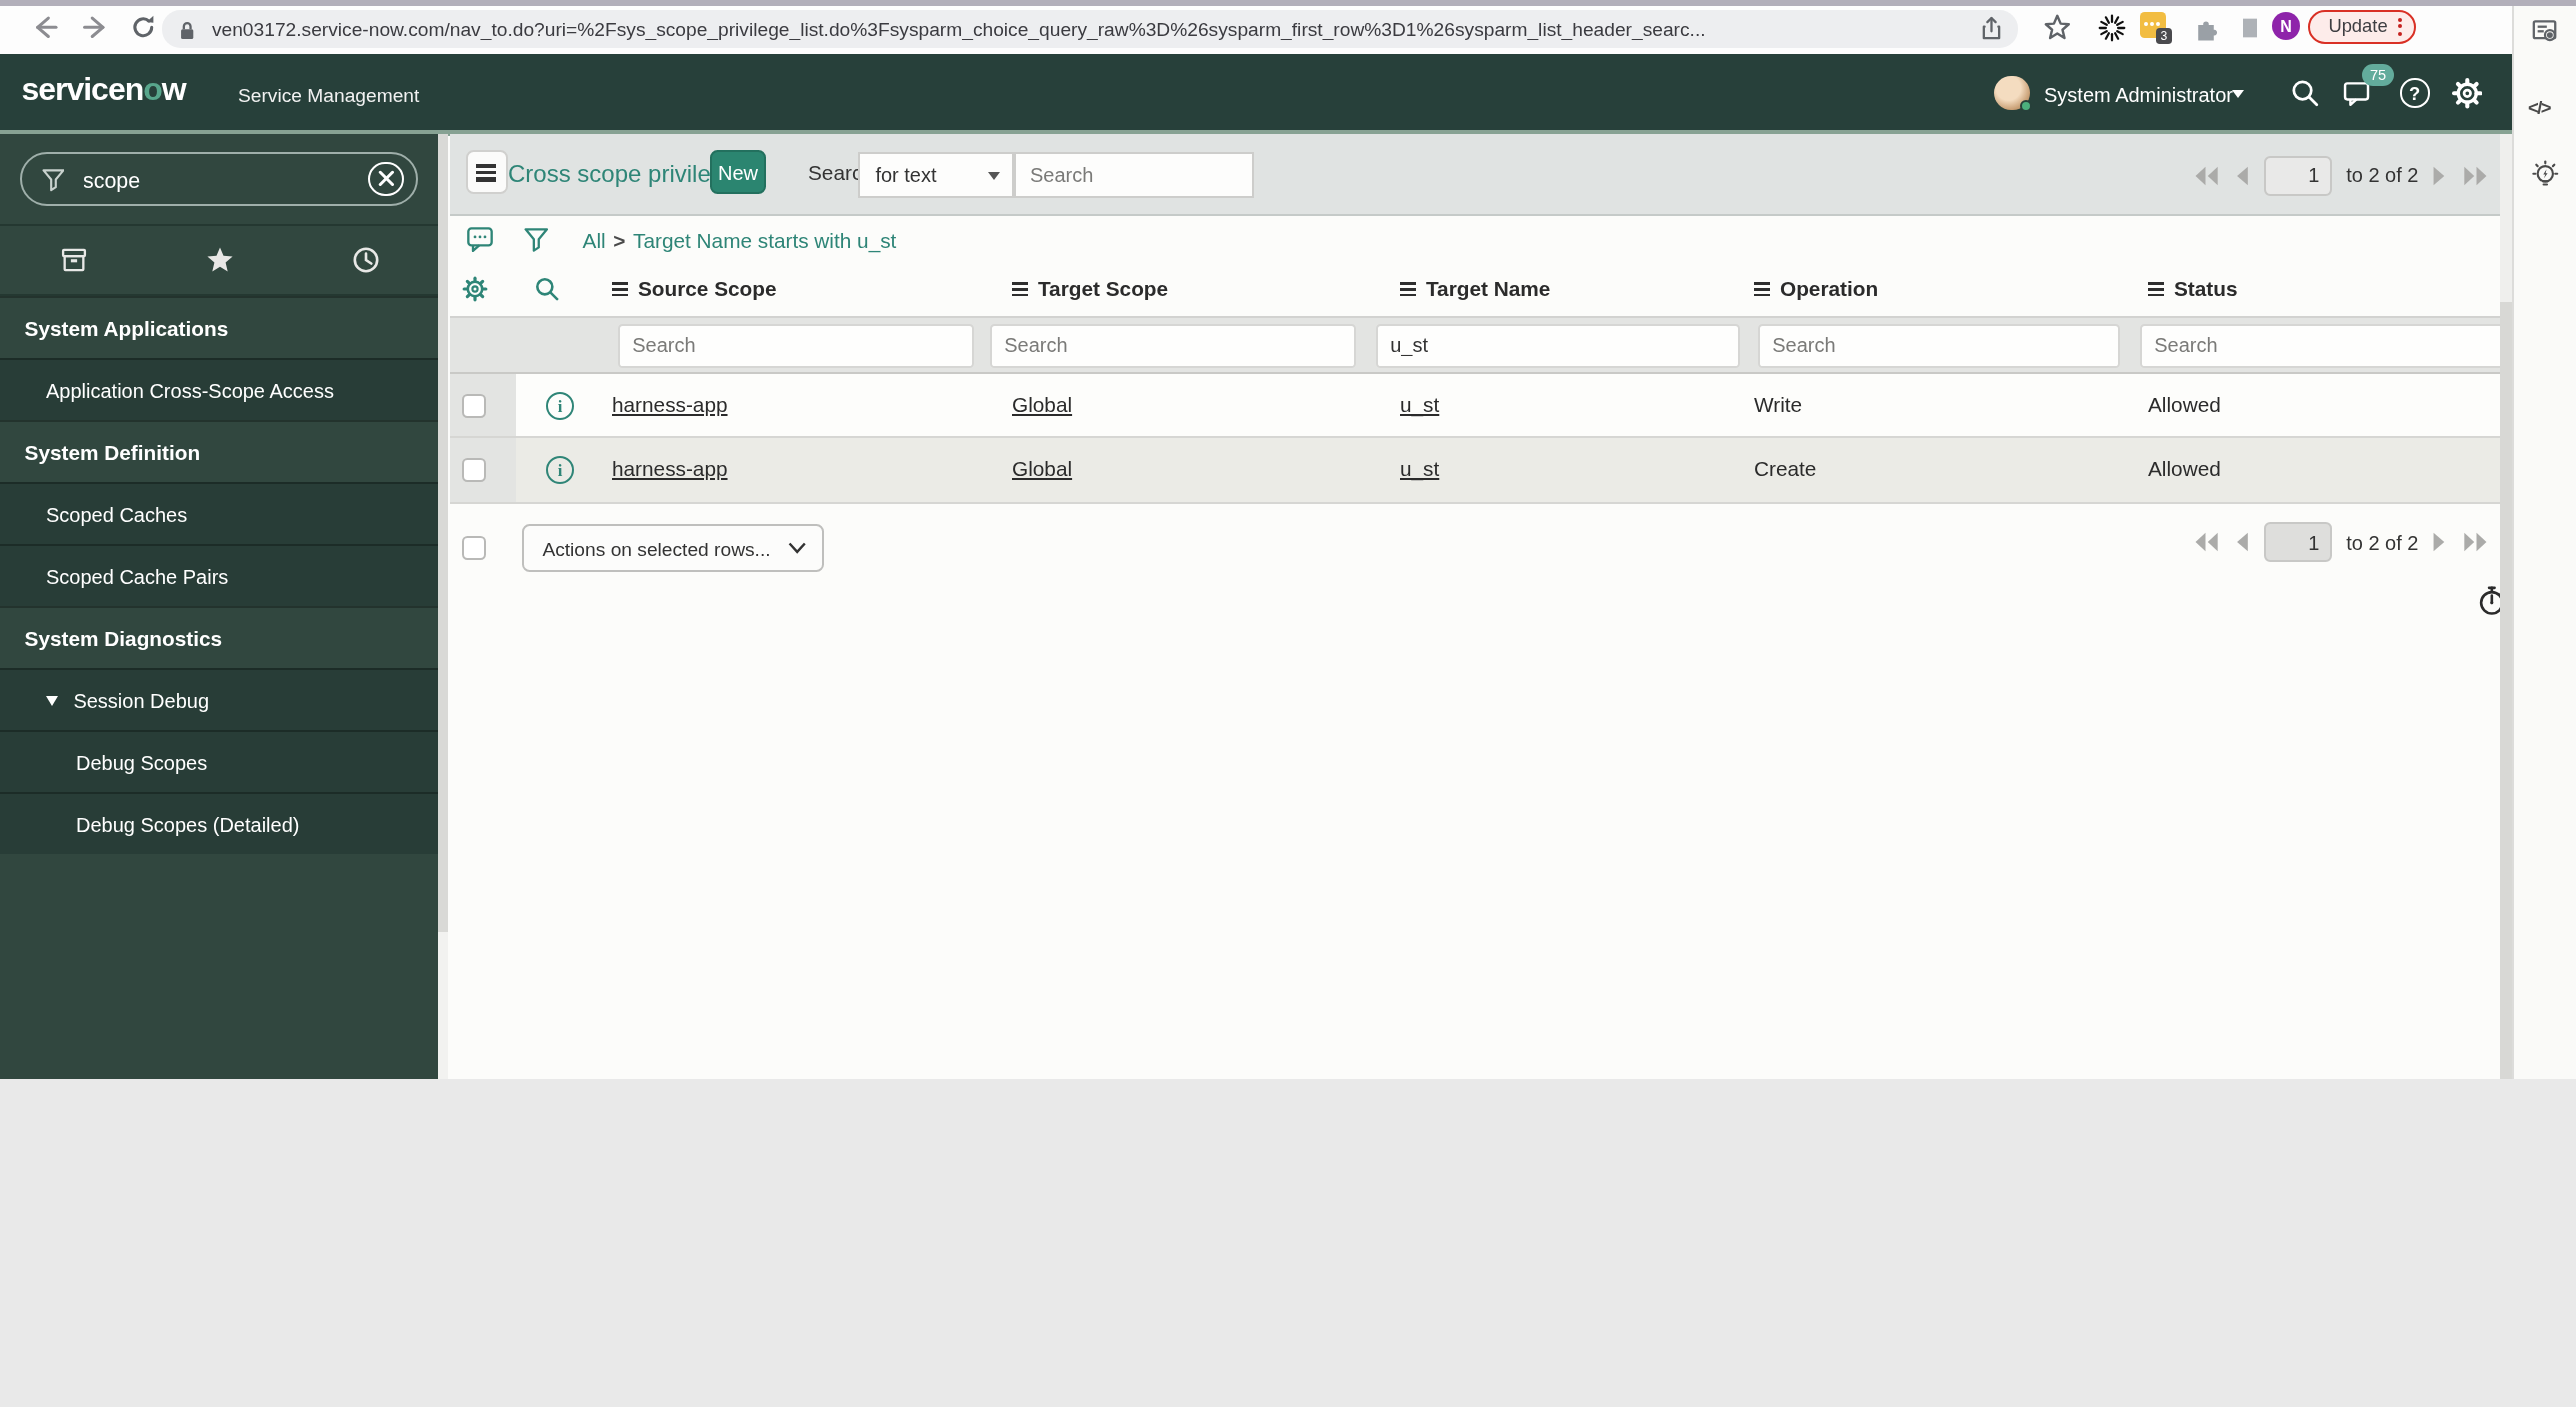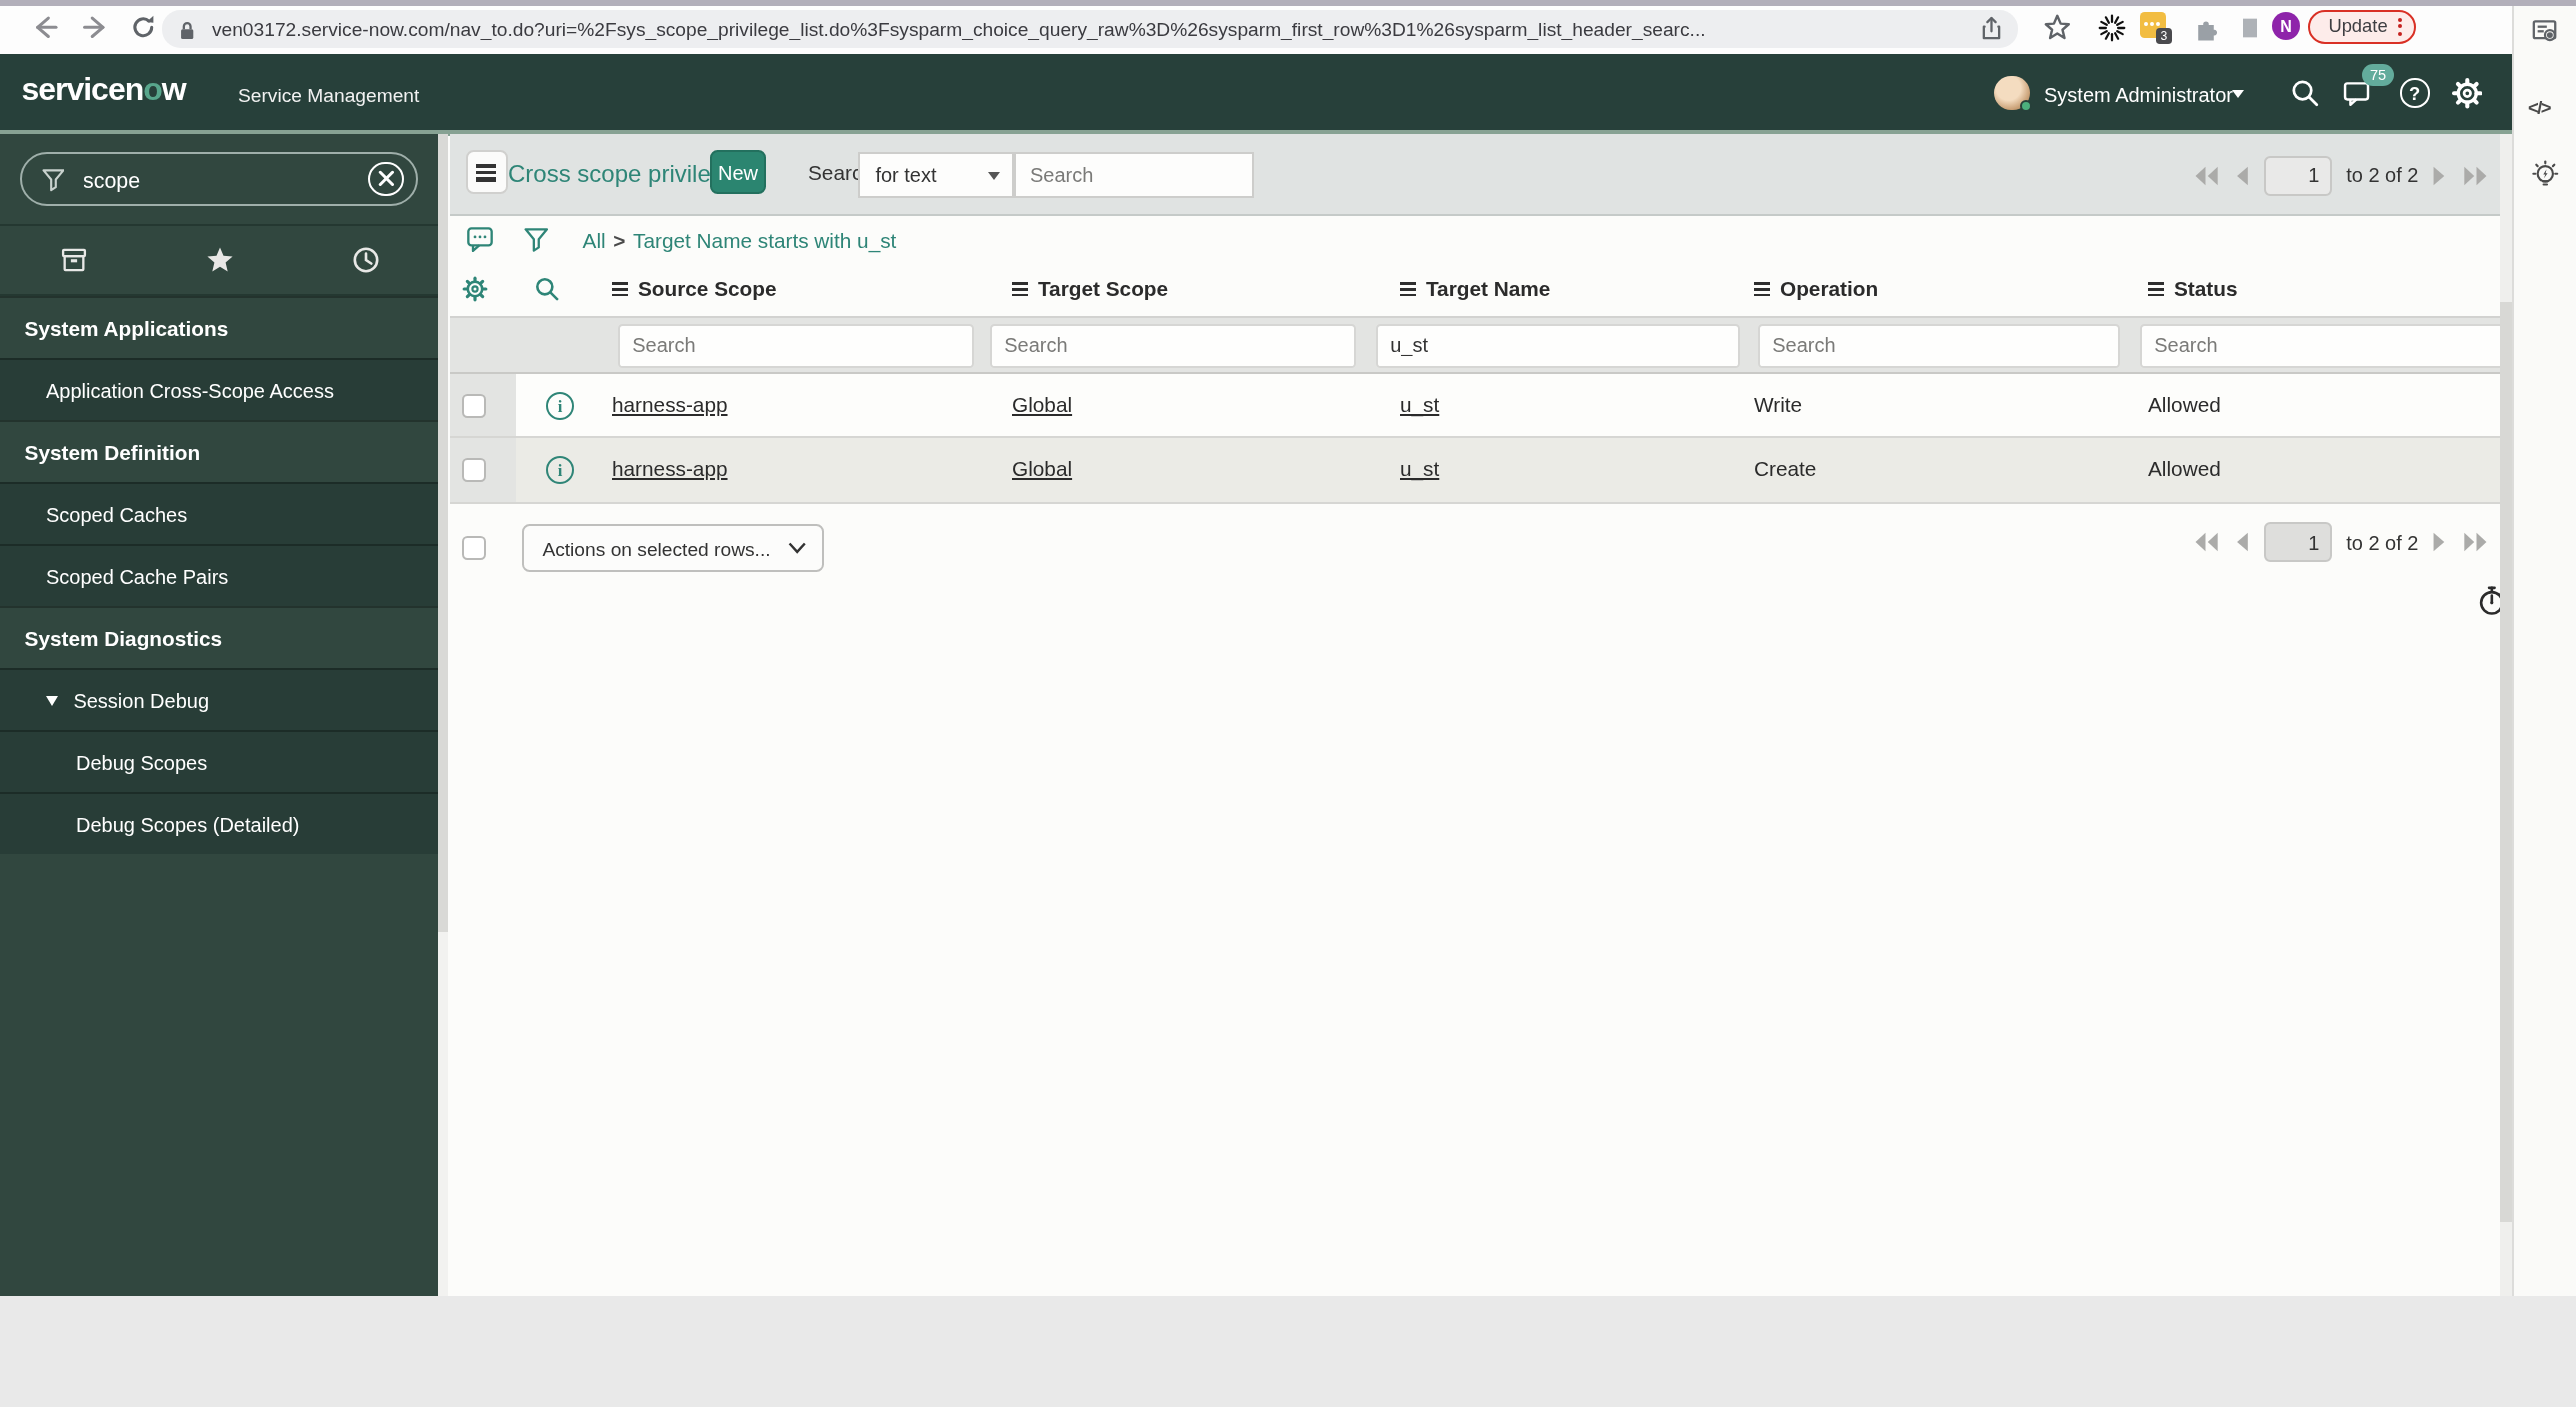--- a/index.html
+++ b/index.html
@@ -1,17 +1,17 @@
 <!DOCTYPE html>
 <html style="font-size:12.3px"><head>
 <meta charset="utf-8">
 <style>
   html,body{margin:0;padding:0;background:#e9e9e9;}
   *{box-sizing:border-box;font-family:"Liberation Sans","DejaVu Sans",sans-serif;}
-  .viewport{width:2576px;height:1296px;overflow:hidden;position:relative;}
+  .viewport{width:2576px;height:1079px;overflow:hidden;position:relative;}
   .stage{width:1288px;height:704px;position:relative;transform:scale(2);transform-origin:0 0;background:#FCFCFA;overflow:hidden;}
 
   
   .browser-bar{position:absolute;left:0;top:0;width:1256px;height:27px;background:#FDFDFD;}
   .browser-topstrip{position:absolute;left:0;top:0;width:1288px;height:3.1px;background:#B2AFBA;z-index:5;}
   .nav-ic{position:absolute;top:6.1px;width:15.3px;height:15.3px;color:#8C8C91;}
   .nav-ic svg{width:100%;height:100%;}
   .url-pill{position:absolute;left:81px;top:5.4px;width:928px;height:18.4px;border-radius:9.2px;background:#EDEEF0;display:flex;align-items:center;padding:0 7.7px;}
   .url-text{flex:1;border:0;background:transparent;font-size:9.6px;color:#3B3B40;outline:none;margin-left:6.1px;white-space:nowrap;overflow:hidden;}
   .pill-share{width:11.5px;height:12.3px;color:#5F6368;flex:0 0 auto;}

